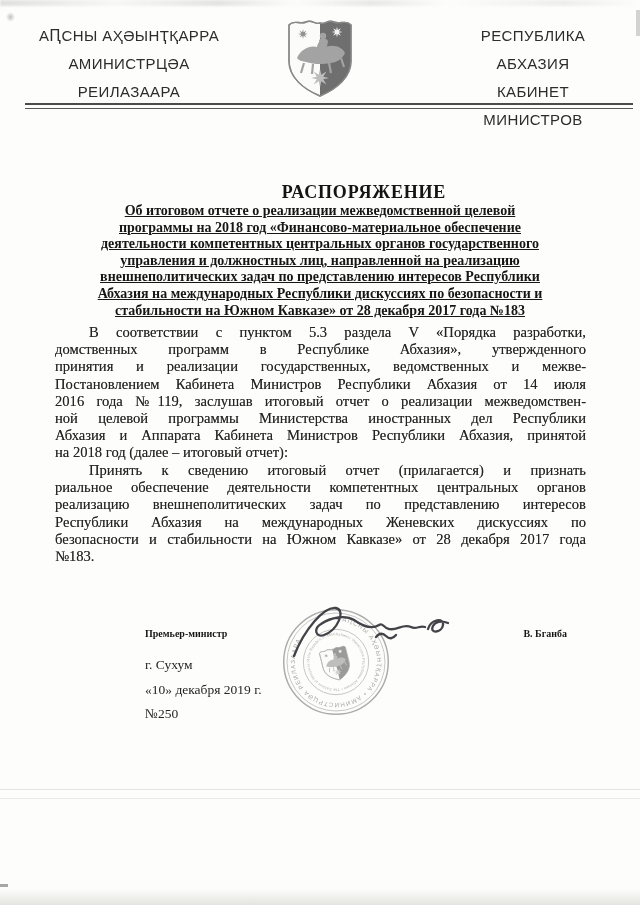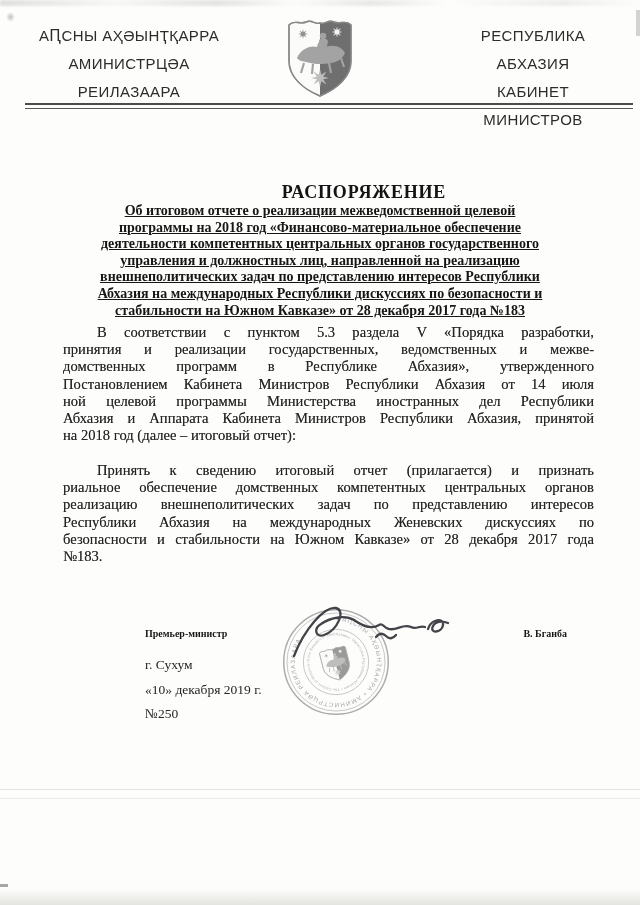--- a/index.html
+++ b/index.html
@@ -31,21 +31,21 @@
   .h-left{left:34px;width:190px;}
   .h-right{left:448px;width:170px;}
   .emblem{position:absolute;top:16px;left:283px;width:74px;height:84px;}
   .rule{position:absolute;top:103px;left:25px;width:608px;height:3px;
     border-top:2px solid #4b4b4b;border-bottom:1px solid #585858;}
   
   .title{position:absolute;top:166px;left:55px;width:586px;margin:16px;
     text-align:center;font-size:18px;font-weight:bold;letter-spacing:.8px;color:#141414;}
   .subject{position:absolute;top:203px;left:70px;width:500px;
     text-align:center;font-weight:bold;font-size:14px;line-height:16.6px;color:#161616;text-decoration:underline;}
-  .para{position:absolute;left:63px;width:531px;font-size:14.6px;line-height:17.2px;color:#242424;
+  .para{position:absolute;left:55px;width:531px;font-size:14.6px;line-height:17.2px;color:#242424;
     text-shadow:0 0 .4px rgba(40,40,40,.6);}
   .para-1{top:324px;}
   .para-2{top:462px;}
   .line-just{text-align:justify;text-align-last:justify;}
   .line-end{text-align:right;text-align-last:left;}
   .line-indent{text-indent:34px;}
   
   .sig-row{position:absolute;top:628px;left:145px;right:73px;
     display:flex;justify-content:space-between;
     font-weight:bold;font-size:10px;color:#161616;}
@@ -113,30 +113,31 @@
       <div class="line">программы на 2018 год «Финансово-материальное обеспечение</div>
       <div class="line">деятельности компетентных центральных органов государственного</div>
       <div class="line">управления и должностных лиц, направленной на реализацию</div>
       <div class="line">внешнеполитических задач по представлению интересов Республики</div>
       <div class="line">Абхазия на международных Республики дискуссиях по безопасности и</div>
       <div class="line">стабильности на Южном Кавказе» от 28 декабря 2017 года №183</div>
     </div>
 
   <div class="para para-1">
       <div class="line line-just line-indent">В соответствии с пунктом 5.3 раздела V «Порядка разработки,</div>
+      <div class="line line-just">домственных программ в Республике Абхазия», утвержденного</div>
       <div class="line line-just">принятия и реализации государственных, ведомственных и межве-</div>
-      <div class="line line-just">домственных программ в Республике Абхазия», утвержденного</div>
       <div class="line line-just">Постановлением Кабинета Министров Республики Абхазия от 14 июля</div>
+      <div class="line line-just">2016 года №119, заслушав итоговый отчет о реализации межведомствен-</div>
       <div class="line line-just">ной целевой программы Министерства иностранных дел Республики</div>
       <div class="line line-just">Абхазия и Аппарата Кабинета Министров Республики Абхазия, принятой</div>
       <div class="line line-end">на 2018 год (далее – итоговый отчет):</div>
     </div>
   <div class="para para-2">
       <div class="line line-just line-indent">Принять к сведению итоговый отчет (прилагается) и признать</div>
-      <div class="line line-just">риальное обеспечение домственных компетентных центральных органов</div>
+      <div class="line line-just">риальное обеспечение деятельности компетентных центральных органов</div>
       <div class="line line-just">реализацию внешнеполитических задач по представлению интересов</div>
       <div class="line line-just">Республики Абхазия на международных Женевских дискуссиях по</div>
       <div class="line line-just">безопасности и стабильности на Южном Кавказе» от 28 декабря 2017 года</div>
       <div class="line line-end">№183.</div>
     </div>
 
   <div class="sig-row">
     <span>Премьер-министр</span>
     <span>В. Бганба</span>
   </div>

